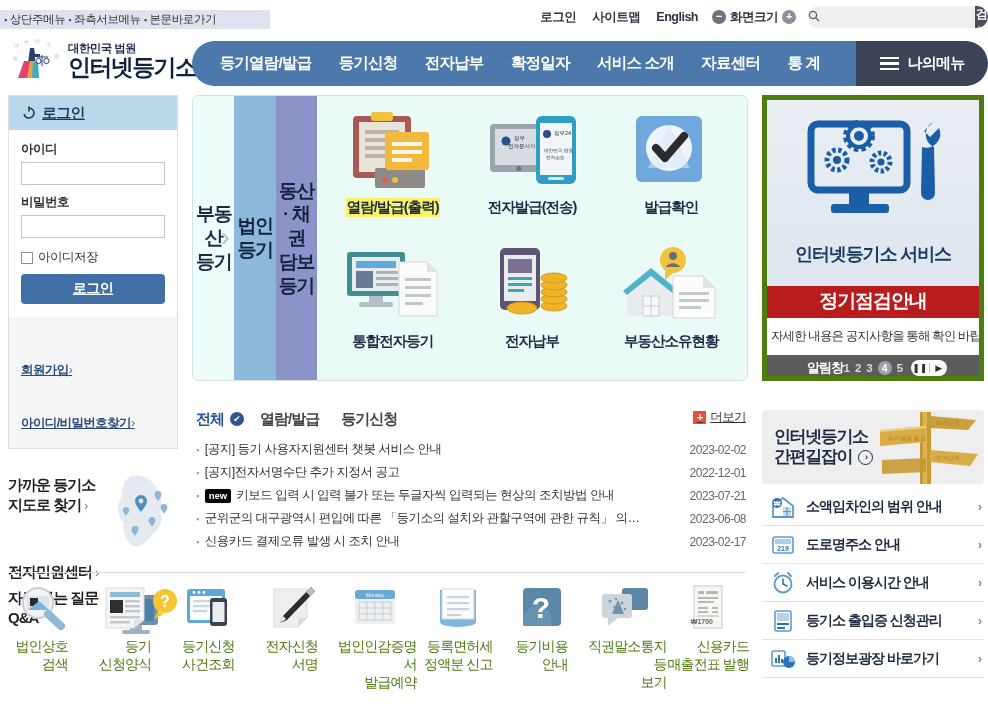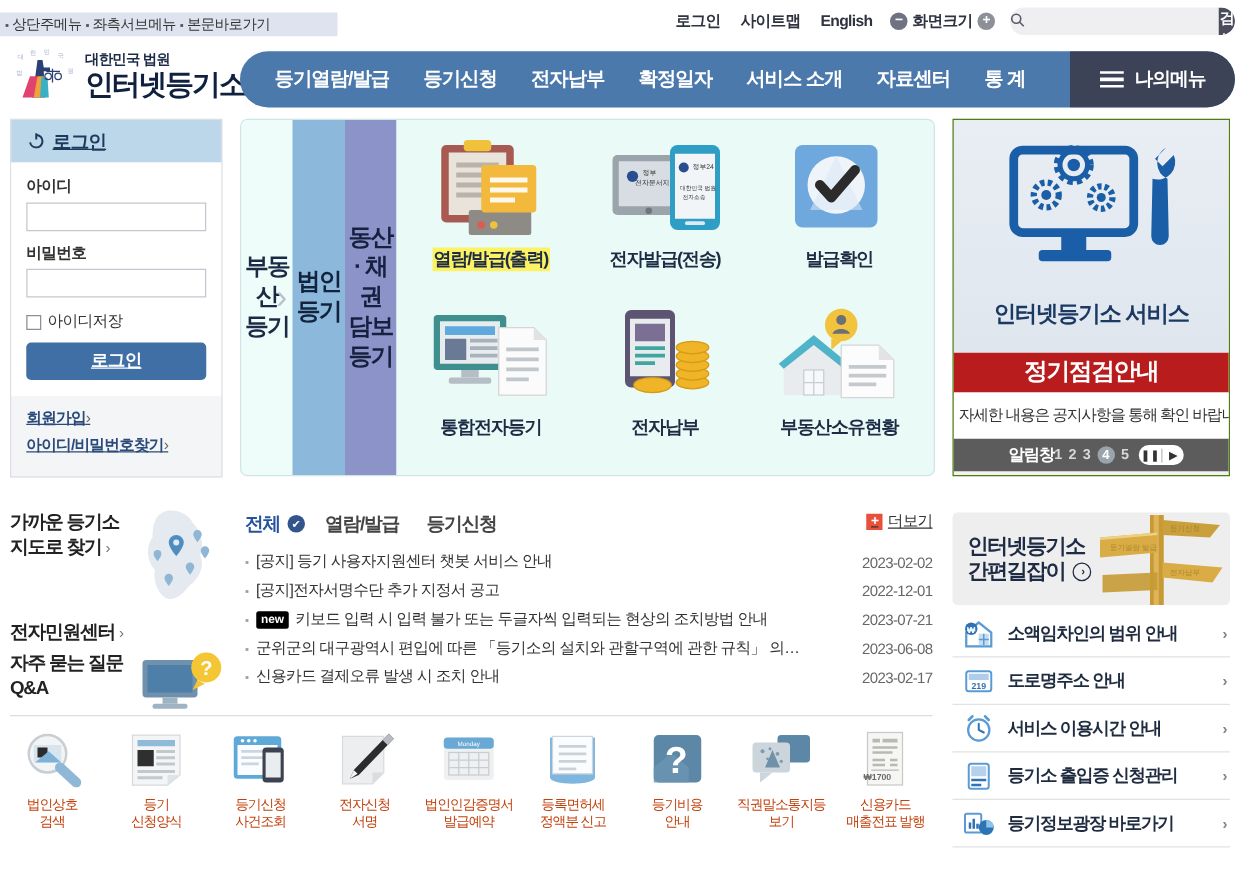--- a/index.html
+++ b/index.html
@@ -145,21 +145,21 @@
   .loginbtn {
     width: 100%; height: 30px; background: #3f6fa5; color: #fff;
     border: 0; border-radius: 4px; font-size: 14px; font-weight: bold;
     cursor: pointer; font-family: inherit; letter-spacing: -0.5px;
     text-decoration: underline;
   }
   .loginbox .lfoot { padding: 9px 12px 11px 12px; }
   .lfoot a {
     display: block; font-size: 12.5px; color: #2a4a7a;
     text-decoration: underline; margin-bottom: 5px;
-    letter-spacing: -0.6px; font-weight: bold;
+    letter-spacing: -0.6px; font-weight: bold; margin-top: 36px;
   }
   .lfoot a .arw { text-decoration: none; color: #666; font-weight: normal; }
 
   .findoffice {
     position: relative; margin-top: 22px; height: 84px;
   }
   .findoffice .ftxt {
     font-size: 15px; font-weight: bold; color: #222;
     letter-spacing: -1px; line-height: 1.32; padding-top: 4px;
   }
@@ -213,21 +213,21 @@
   .herocell .cap {
     margin-top: 6px; font-size: 14.5px; font-weight: bold;
     color: #1d2b44; letter-spacing: -1px; white-space: nowrap;
   }
   .herocell .cap.hl { background: #fbf264; padding: 0 1px; }
 
   
   .rbanner {
     position: absolute; left: 762px; top: 95px;
     width: 222px; height: 286px;
-    background: #f2f2f2; border: 1px solid #4d7c0f;
+    background: #f2f2f2; border: 5px solid #4d7c0f;
     overflow: hidden;
   }
   .rbanner .bimg {
     height: 186px; background: linear-gradient(#e9eef4, #dfe6ee);
     display: flex; flex-direction: column; align-items: center;
     justify-content: flex-start; padding-top: 16px; position: relative;
   }
   .rbanner .btitle1 {
     font-size: 18px; font-weight: bold; color: #1b3a63;
     letter-spacing: -1.1px; margin-top: 4px;
@@ -353,21 +353,21 @@
   .quick {
     position: absolute; left: 0; top: 583px; width: 750px;
     display: flex; justify-content: space-around; align-items: flex-start;
   }
   .qitem {
     display: flex; flex-direction: column; align-items: center;
     width: 84px; cursor: pointer;
   }
   .qitem .qi { height: 48px; display: flex; align-items: center; }
   .qitem .ql {
-    margin-top: 6px; font-size: 11px; color: #c2410c; text-align: center;
+    margin-top: 6px; font-size: 14px; color: #4d7c0f; text-align: right;
     line-height: 1.3; letter-spacing: -0.9px; white-space: pre-line;
   }
 </style>
 </head>
 <body>
 
 <div class="page">
 
   <div class="topbar">
     <div class="skiplinks">

